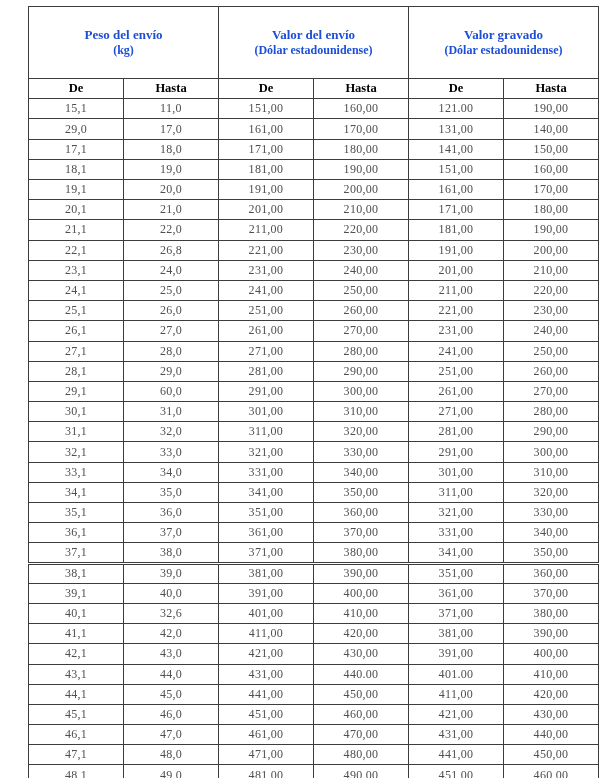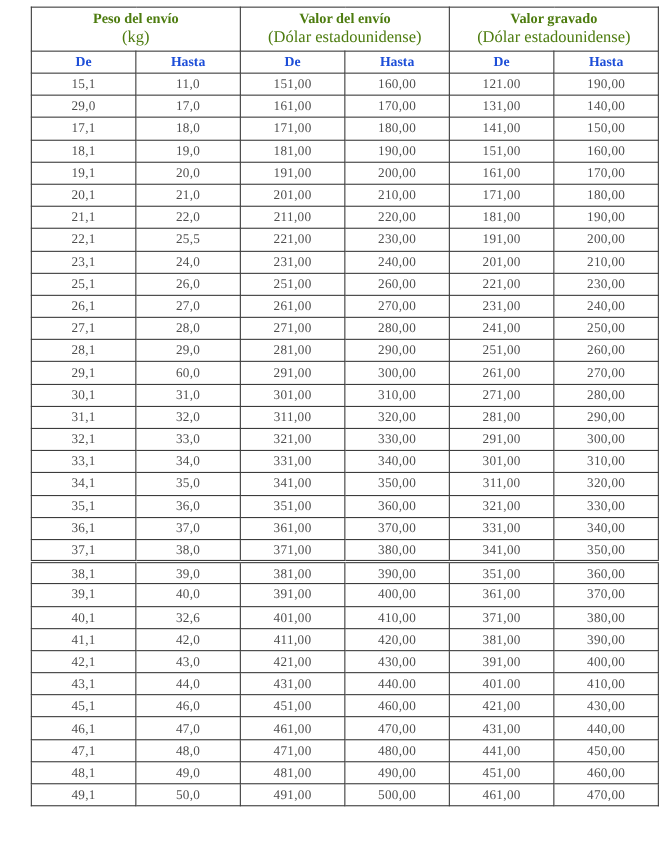--- a/index.html
+++ b/index.html
@@ -28,34 +28,34 @@
     border: 1px solid #3c3c3c;
     text-align: center;
     vertical-align: middle;
     overflow: hidden;
     white-space: nowrap;
   }
   th.group-header {
     height: 36px;
     font-size: 13px;
     font-weight: bold;
-    color: #4d7c0f;
+    color: #1d4ed8;
     line-height: 1.25;
-    padding: 2px 0;
+    padding: 20px 0;
   }
   th.group-header .sub {
     display: block;
-    font-size: 15px;
-    font-weight: normal;
+    font-size: 12px;
+    font-weight: bold;
   }
   th.sub-header {
     height: 20px;
     font-size: 12.5px;
     font-weight: bold;
-    color: #1d4ed8;
+    color: #000000;
   }
   td.data-cell {
     height: 20.2px;
     font-size: 12px;
     color: #4f4f4f;
     letter-spacing: 0.3px;
   }
   tr.section-break td {
     border-top: 3px double #3c3c3c;
     margin-top: 40px;
@@ -150,33 +150,41 @@
         <tr>
           <td class="data-cell">21,1</td>
           <td class="data-cell">22,0</td>
           <td class="data-cell">211,00</td>
           <td class="data-cell">220,00</td>
           <td class="data-cell">181,00</td>
           <td class="data-cell">190,00</td>
         </tr>
         <tr>
           <td class="data-cell">22,1</td>
-          <td class="data-cell">25,5</td>
+          <td class="data-cell">26,8</td>
           <td class="data-cell">221,00</td>
           <td class="data-cell">230,00</td>
           <td class="data-cell">191,00</td>
           <td class="data-cell">200,00</td>
         </tr>
         <tr>
           <td class="data-cell">23,1</td>
           <td class="data-cell">24,0</td>
           <td class="data-cell">231,00</td>
           <td class="data-cell">240,00</td>
           <td class="data-cell">201,00</td>
           <td class="data-cell">210,00</td>
+        </tr>
+        <tr>
+          <td class="data-cell">24,1</td>
+          <td class="data-cell">25,0</td>
+          <td class="data-cell">241,00</td>
+          <td class="data-cell">250,00</td>
+          <td class="data-cell">211,00</td>
+          <td class="data-cell">220,00</td>
         </tr>
         <tr>
           <td class="data-cell">25,1</td>
           <td class="data-cell">26,0</td>
           <td class="data-cell">251,00</td>
           <td class="data-cell">260,00</td>
           <td class="data-cell">221,00</td>
           <td class="data-cell">230,00</td>
         </tr>
         <tr>
@@ -317,20 +325,28 @@
         </tr>
         <tr>
           <td class="data-cell">43,1</td>
           <td class="data-cell">44,0</td>
           <td class="data-cell">431,00</td>
           <td class="data-cell">440.00</td>
           <td class="data-cell">401.00</td>
           <td class="data-cell">410,00</td>
         </tr>
         <tr>
+          <td class="data-cell">44,1</td>
+          <td class="data-cell">45,0</td>
+          <td class="data-cell">441,00</td>
+          <td class="data-cell">450,00</td>
+          <td class="data-cell">411,00</td>
+          <td class="data-cell">420,00</td>
+        </tr>
+        <tr>
           <td class="data-cell">45,1</td>
           <td class="data-cell">46,0</td>
           <td class="data-cell">451,00</td>
           <td class="data-cell">460,00</td>
           <td class="data-cell">421,00</td>
           <td class="data-cell">430,00</td>
         </tr>
         <tr>
           <td class="data-cell">46,1</td>
           <td class="data-cell">47,0</td>

